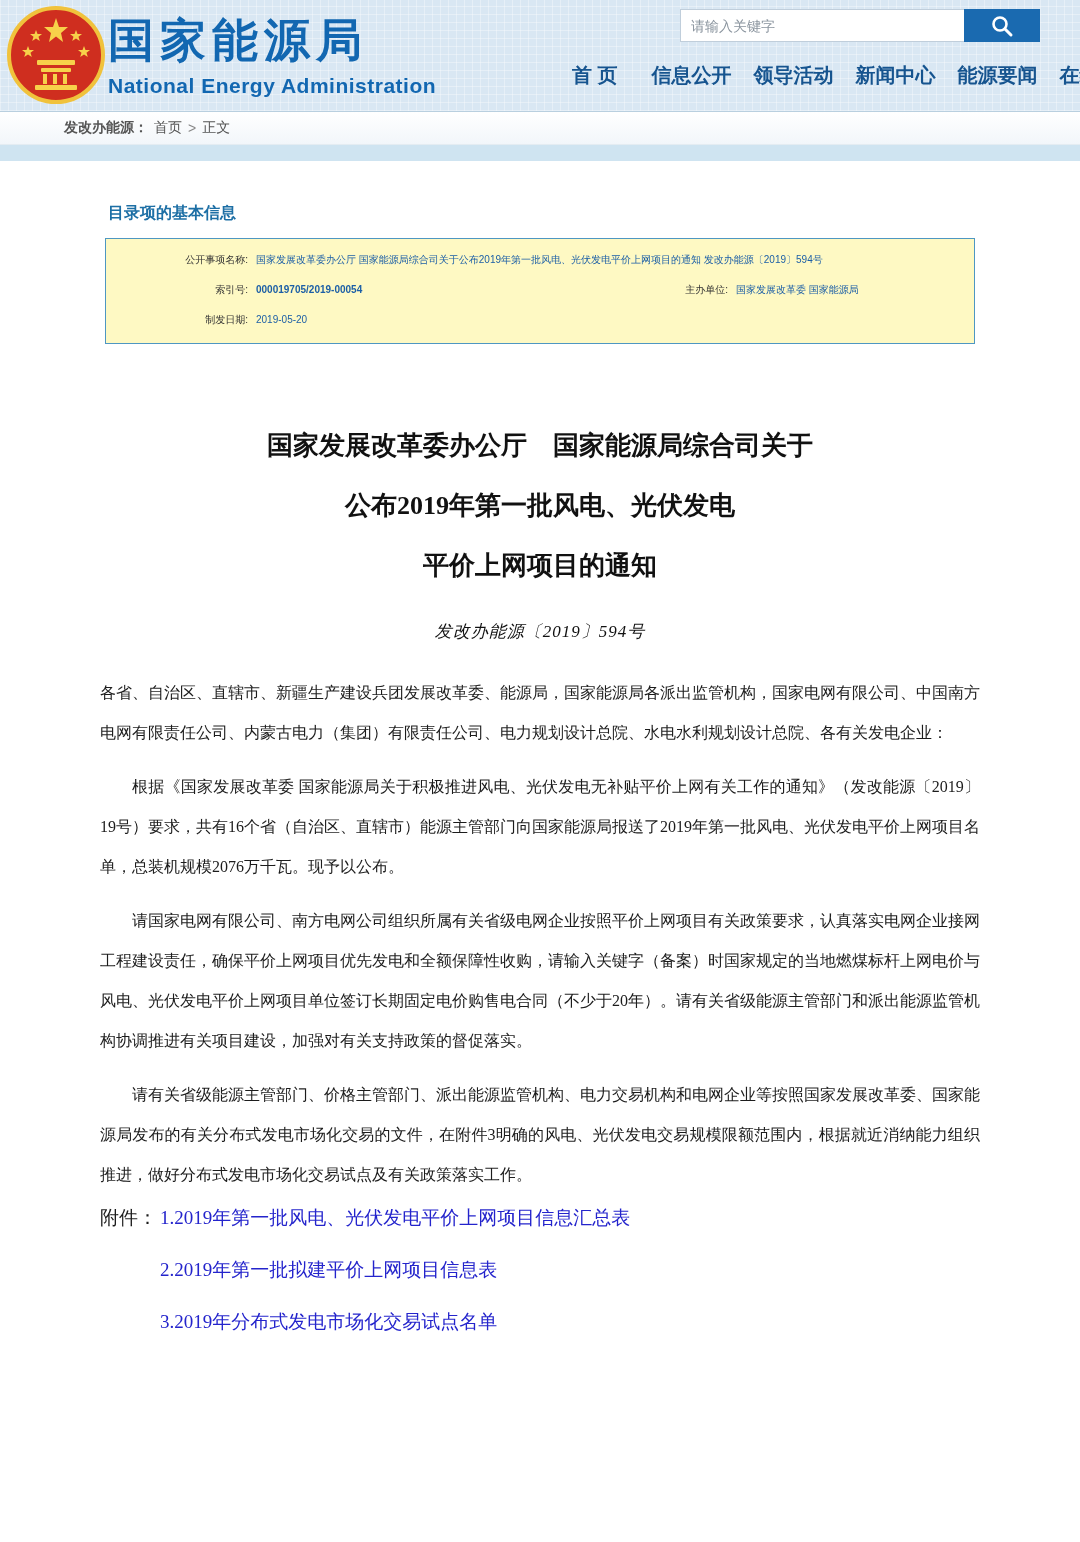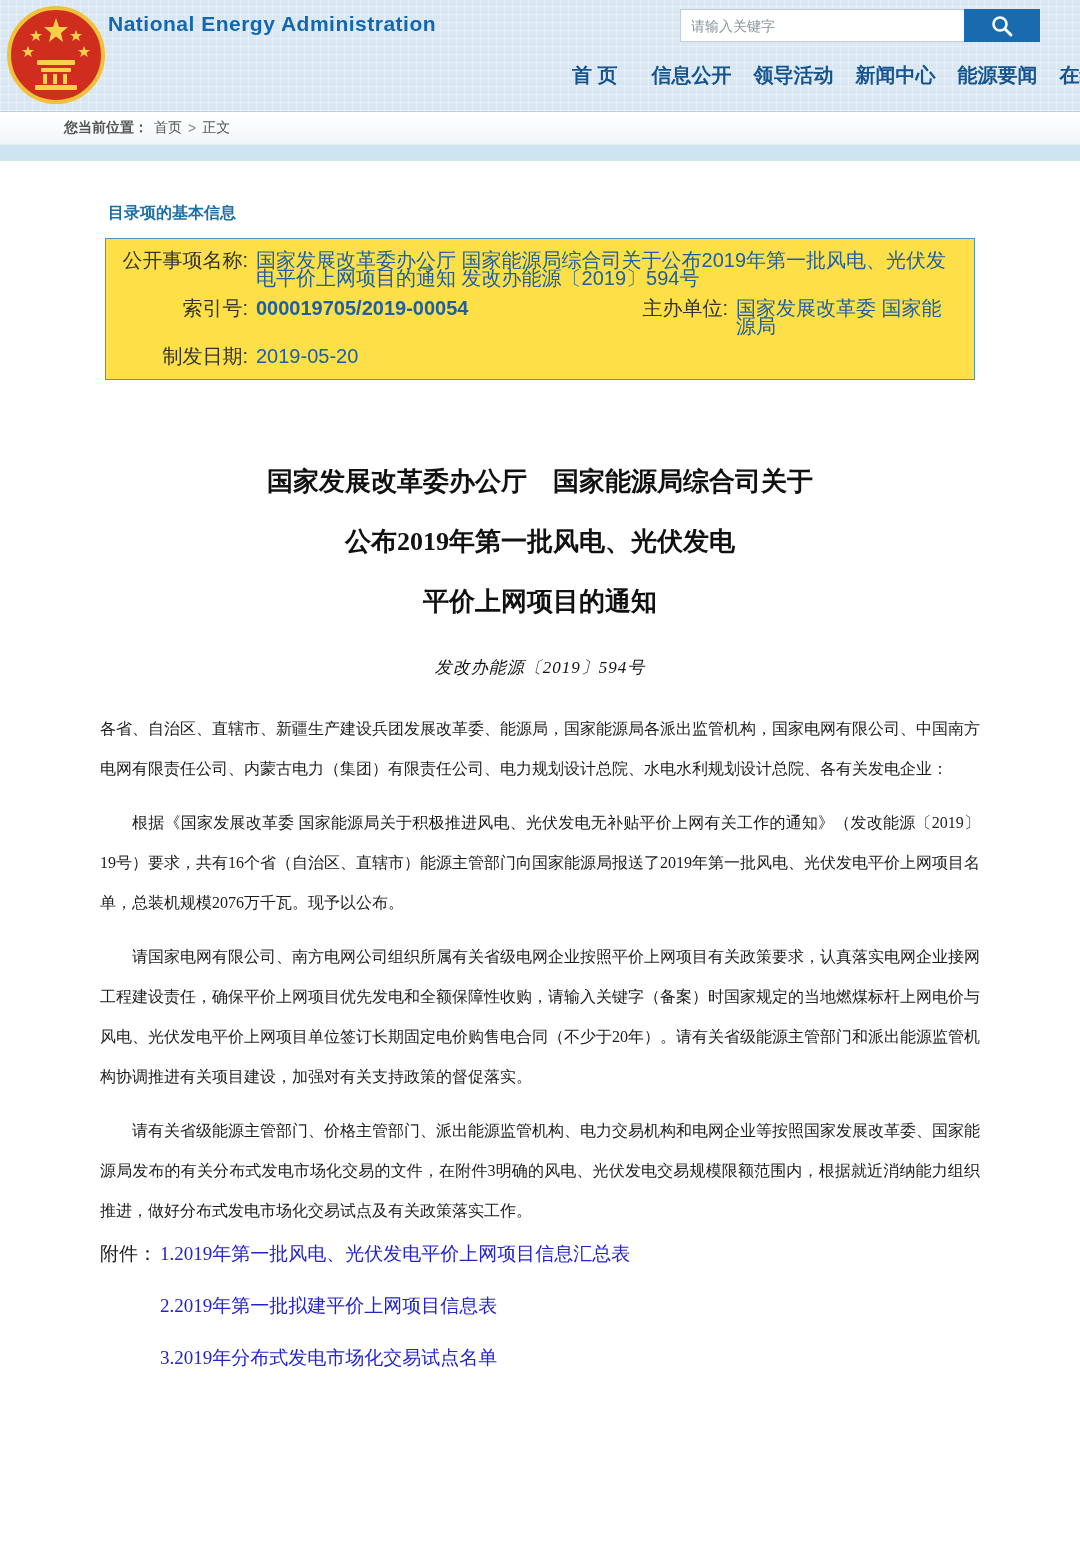--- a/index.html
+++ b/index.html
@@ -63,22 +63,22 @@
 
   
   .document { padding: 42px 100px 0 100px; }
 
   .catalog-title {
     color: #1d6fa5; font-size: 16px; font-weight: bold; margin: 0 0 14px 8px;
     font-family: "Liberation Sans", "DejaVu Sans", sans-serif;
   }
   .info-box {
     margin-left: 5px; width: 870px;
-    background: #fde047; border: 1px solid #4e97c2;
-    padding: 10px 14px 14px 0; font-size: 20px;
+    background: #fef9c3; border: 1px solid #4e97c2;
+    padding: 10px 14px 14px 0; font-size: 10px;
   }
   .info-row { display: flex; margin-top: 12px; line-height: 18px; }
   .info-row:first-child { margin-top: 2px; }
   .info-label { width: 150px; min-width: 150px; text-align: right; color: #333; padding-right: 8px; }
   .info-value { color: #1c5fa6; }
   .info-row.cols .info-value.first { width: 300px; min-width: 300px; font-weight: bold; }
   .info-label.second { width: 180px; min-width: 180px; }
 
   .doc-title {
     margin-top: 72px; text-align: center;
@@ -127,20 +127,21 @@
         <rect x="35" y="68" width="30" height="4" rx="1"></rect>
         <rect x="37" y="74" width="4" height="10"></rect>
         <rect x="47" y="74" width="4" height="10"></rect>
         <rect x="57" y="74" width="4" height="10"></rect>
         <rect x="29" y="85" width="42" height="5" rx="1"></rect>
       </g>
     </svg>
   </div>
 
   <div class="site-title">
+    <div class="zh">国家能源局</div>
     <div class="en">National Energy Administration</div>
   </div>
 
   <div class="search-area">
     <input class="search-input" type="text" placeholder="请输入关键字" style="">
     <button class="search-button">
       <svg width="24" height="24" viewBox="0 0 24 24">
         <circle cx="10" cy="10" r="6.5" fill="none" stroke="#ffffff" stroke-width="2.6"></circle>
         <line x1="15" y1="15" x2="21" y2="21" stroke="#ffffff" stroke-width="3" stroke-linecap="round"></line>
       </svg>
@@ -151,21 +152,21 @@
     <a>首 页</a>
     <a>信息公开</a>
     <a>领导活动</a>
     <a>新闻中心</a>
     <a>能源要闻</a>
     <a>在线办事</a>
   </nav>
 </header>
 
 <div class="breadcrumb-bar">
-  <span class="crumb-prefix">您当前位置：</span>
+  <span class="crumb-prefix">发改办能源：</span>
   <a>首页</a>
   <span class="sep">&gt;</span>
   <a>正文</a>
 </div>
 <div class="blue-band"></div>
 
 <main class="document">
 
   <h3 class="catalog-title">目录项的基本信息</h3>
 

